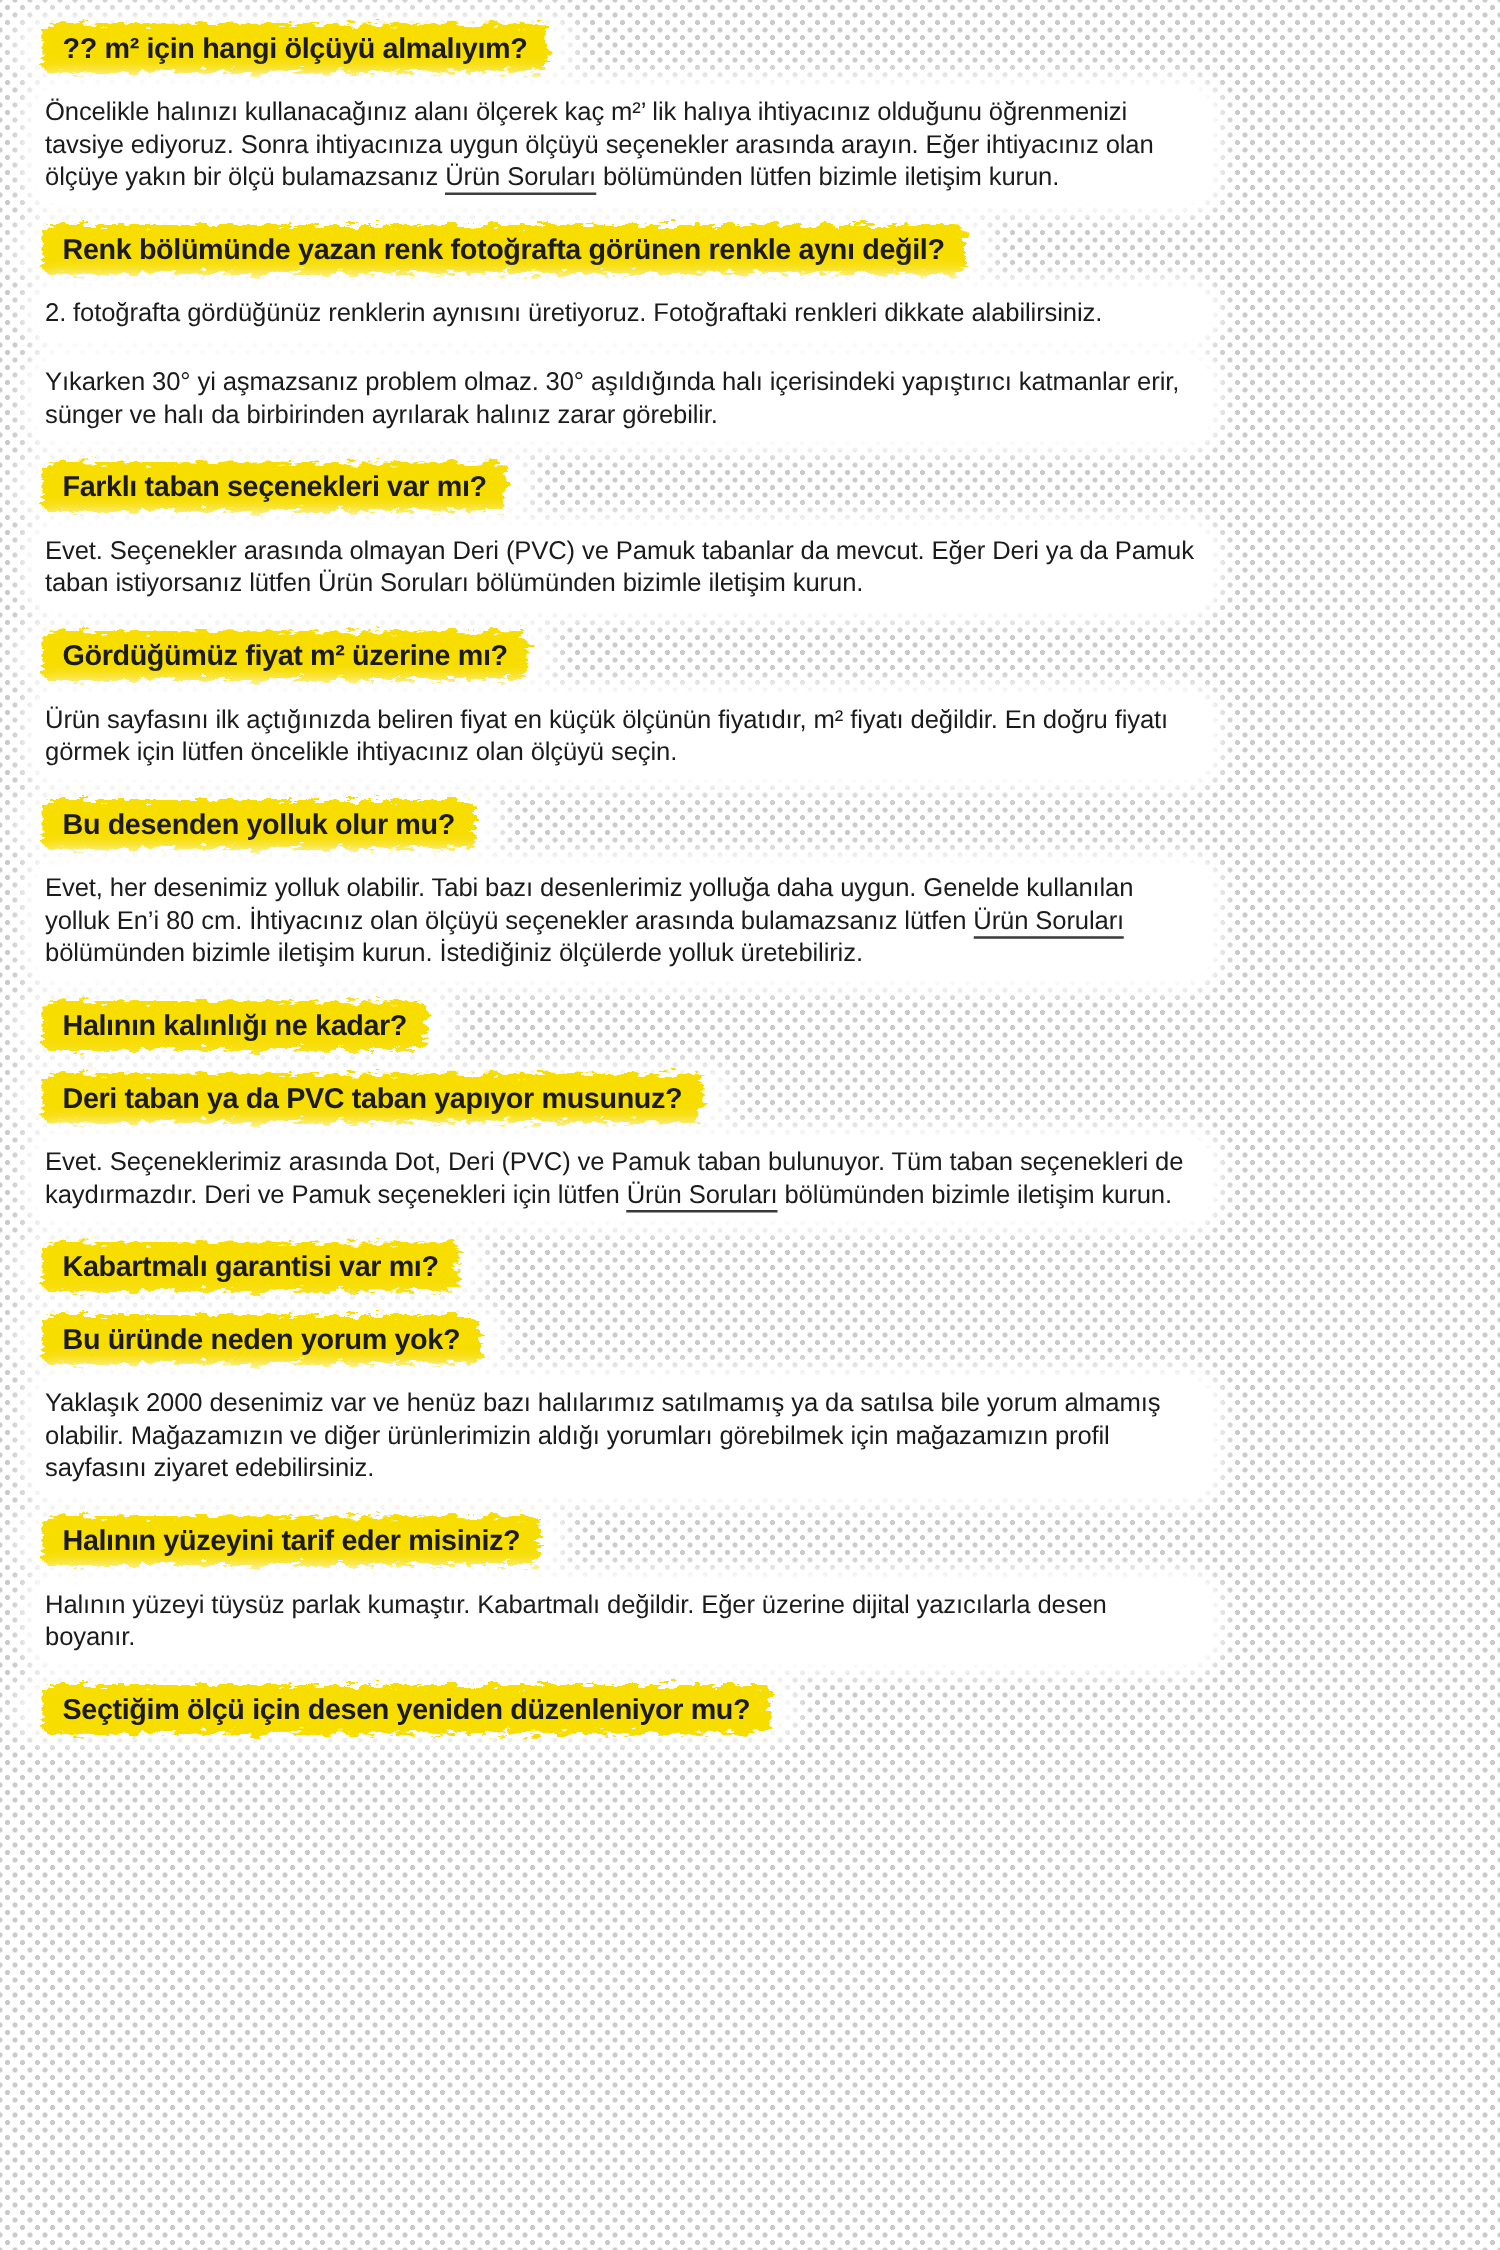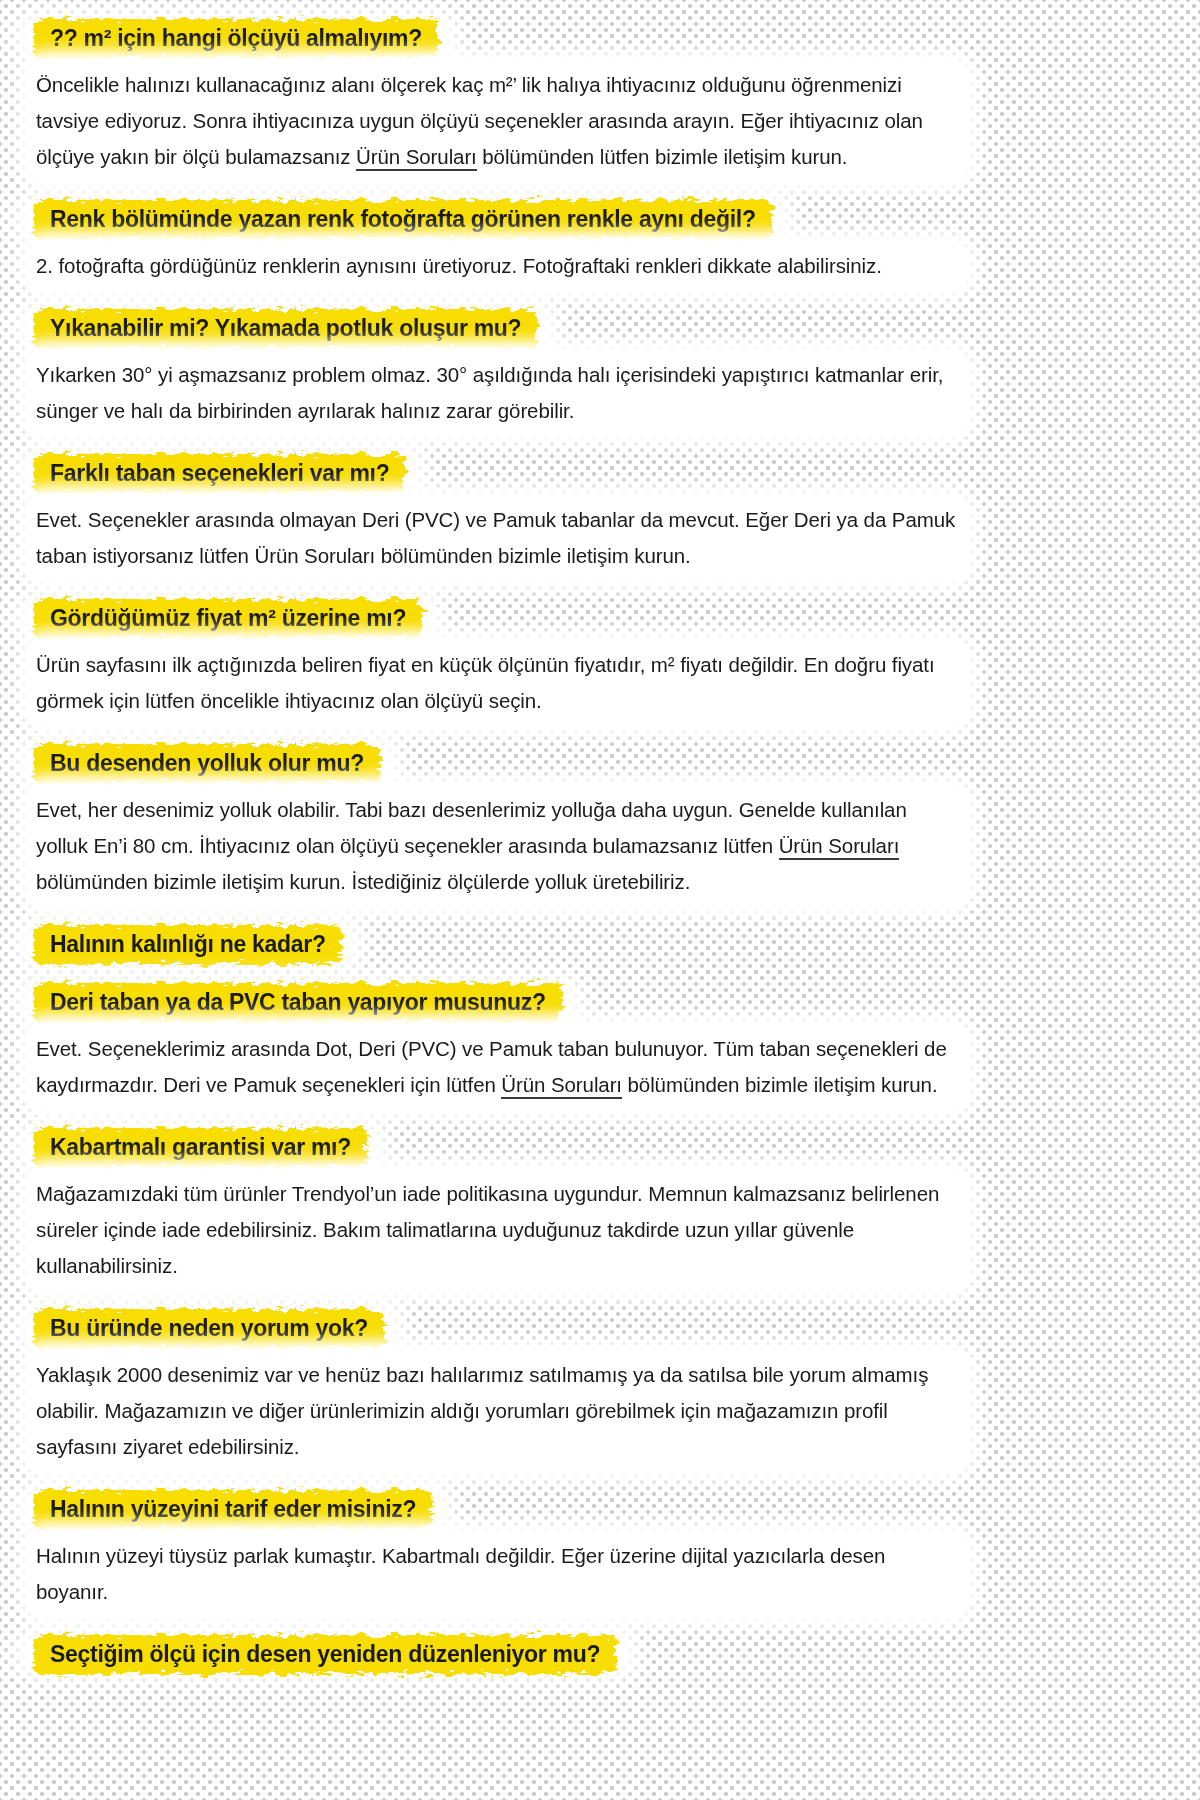--- a/index.html
+++ b/index.html
@@ -51,27 +51,27 @@
     inset:-6px -20px;
     background:#fff;
     border-radius:20px;
     filter:blur(9px);
     z-index:-2;
   }
   
   .a{
     position:relative;
     max-width:1132px;
-    margin:0 0 8px -6px;
+    margin:10px 0 8px -6px;
     padding:7px 12px 8px 8px;
     background:#fff;
     border-radius:18px;
     box-shadow:0 0 14px 10px #fff;
     font-size:20.5px;
-    line-height:36px;
+    line-height:26px;
     font-weight:500;
     letter-spacing:-0.1px;
   }
   .a .u{
     border-bottom:2.5px solid #3a3a3a;
     padding-bottom:1px;
   }
   svg.defs{position:absolute;width:0;height:0;}
 </style>
 </head>
@@ -91,21 +91,20 @@
     <h2 class="q">?? m² için hangi ölçüyü almalıyım?</h2>
     <p class="a"><span>Öncelikle halınızı kullanacağınız alanı ölçerek kaç m²’ lik halıya ihtiyacınız olduğunu öğrenmenizi tavsiye ediyoruz. Sonra ihtiyacınıza uygun ölçüyü seçenekler arasında arayın. Eğer ihtiyacınız olan ölçüye yakın bir ölçü bulamazsanız </span><span class="u">Ürün Soruları</span><span> bölümünden lütfen bizimle iletişim kurun.</span></p>
   </section>
 
   <section class="faq-item">
     <h2 class="q">Renk bölümünde yazan renk fotoğrafta görünen renkle aynı değil?</h2>
     <p class="a"><span>2. fotoğrafta gördüğünüz renklerin aynısını üretiyoruz. Fotoğraftaki renkleri dikkate alabilirsiniz.</span></p>
   </section>
 
   <section class="faq-item">
-    <h2 class="q">Yıkanabilir mi? Yıkamada potluk oluşur mu?</h2>
     <p class="a"><span>Yıkarken 30° yi aşmazsanız problem olmaz. 30° aşıldığında halı içerisindeki yapıştırıcı katmanlar erir, sünger ve halı da birbirinden ayrılarak halınız zarar görebilir.</span></p>
   </section>
 
   <section class="faq-item">
     <h2 class="q">Farklı taban seçenekleri var mı?</h2>
     <p class="a"><span>Evet. Seçenekler arasında olmayan Deri (PVC) ve Pamuk tabanlar da mevcut. Eğer Deri ya da Pamuk taban istiyorsanız lütfen Ürün Soruları bölümünden bizimle iletişim kurun.</span></p>
   </section>
 
   <section class="faq-item">
     <h2 class="q">Gördüğümüz fiyat m² üzerine mı?</h2>
@@ -121,21 +120,20 @@
     <h2 class="q">Halının kalınlığı ne kadar?</h2>
   </section>
 
   <section class="faq-item">
     <h2 class="q">Deri taban ya da PVC taban yapıyor musunuz?</h2>
     <p class="a"><span>Evet. Seçeneklerimiz arasında Dot, Deri (PVC) ve Pamuk taban bulunuyor. Tüm taban seçenekleri de kaydırmazdır. Deri ve Pamuk seçenekleri için lütfen </span><span class="u">Ürün Soruları</span><span> bölümünden bizimle iletişim kurun.</span></p>
   </section>
 
   <section class="faq-item">
     <h2 class="q">Kabartmalı garantisi var mı?</h2>
-    <p class="a"><span>Mağazamızdaki tüm ürünler Trendyol’un iade politikasına uygundur. Memnun kalmazsanız belirlenen süreler içinde iade edebilirsiniz. Bakım talimatlarına uyduğunuz takdirde uzun yıllar güvenle kullanabilirsiniz.</span></p>
   </section>
 
   <section class="faq-item">
     <h2 class="q">Bu üründe neden yorum yok?</h2>
     <p class="a"><span>Yaklaşık 2000 desenimiz var ve henüz bazı halılarımız satılmamış ya da satılsa bile yorum almamış olabilir. Mağazamızın ve diğer ürünlerimizin aldığı yorumları görebilmek için mağazamızın profil sayfasını ziyaret edebilirsiniz.</span></p>
   </section>
 
   <section class="faq-item">
     <h2 class="q">Halının yüzeyini tarif eder misiniz?</h2>
     <p class="a"><span>Halının yüzeyi tüysüz parlak kumaştır. Kabartmalı değildir. Eğer üzerine dijital yazıcılarla desen boyanır.</span></p>

